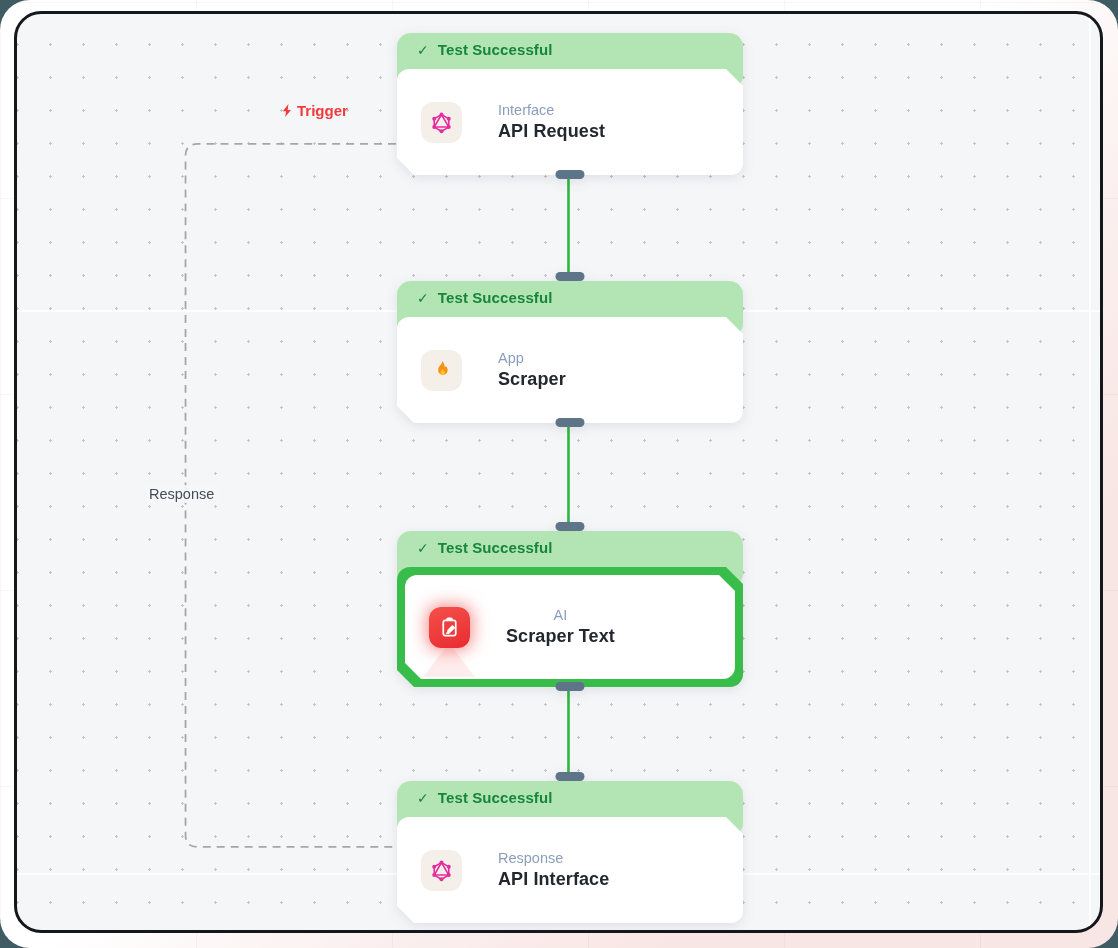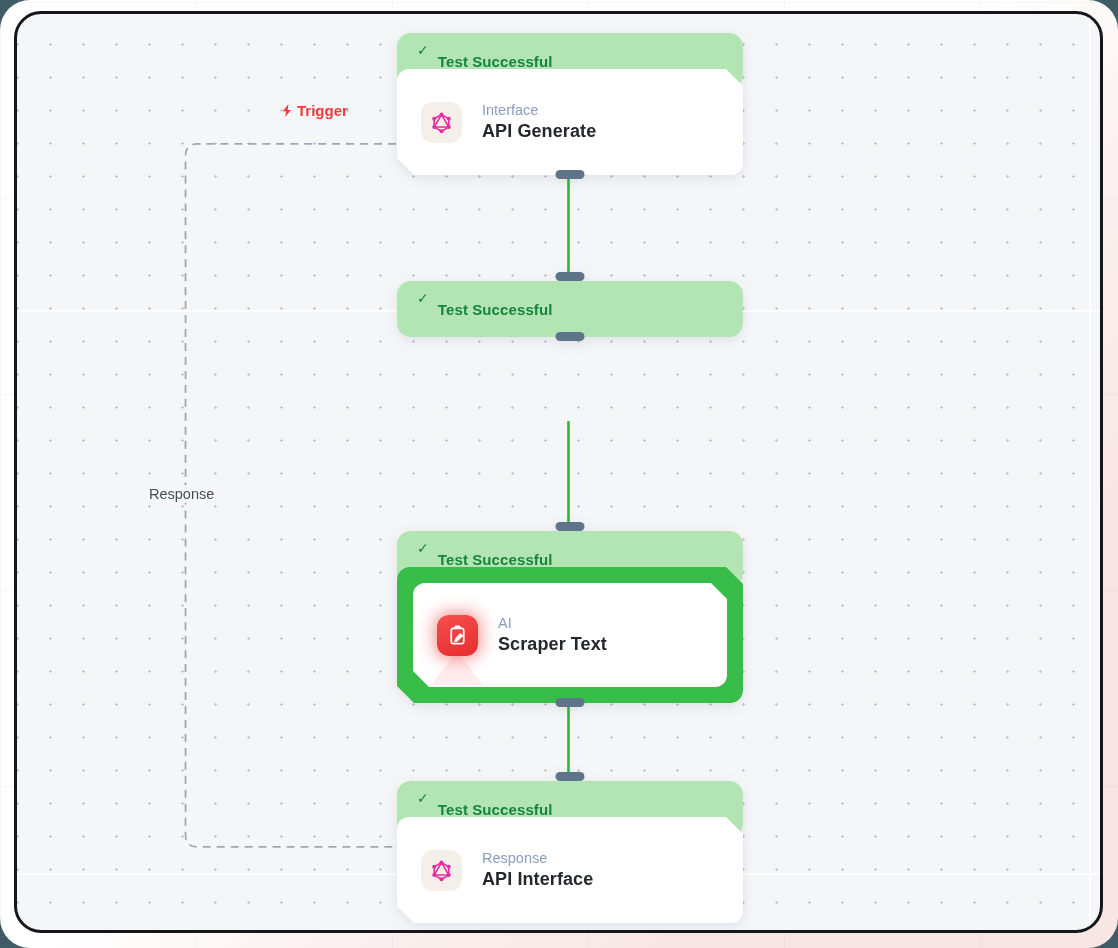--- a/index.html
+++ b/index.html
@@ -36,30 +36,30 @@
   svg.wires{ position:absolute; inset:0; width:100%; height:100%; }
 
   
   .node{ position:absolute; left:380px; width:346px; filter:drop-shadow(0 3px 6px rgba(30,40,60,0.10)); }
   .badge{
     position:relative; height:56px; border-radius:14px; padding:0 0 0 20px;
     display:flex; align-items:flex-start; gap:9px;
     font-size:15px; font-weight:700; letter-spacing:.1px;
   }
   .badge .check{ font-size:14px; font-weight:700; margin-top:9px; }
-  .badge .btxt{ margin-top:20px; }
+  .badge .btxt{ margin-top:8px; }
   .card-wrap{
     position:relative; margin-top:-20px; border-radius:13px;
     clip-path:polygon(0 0, calc(100% - 17px) 0, 100% 17px, 100% 100%, 17px 100%, 0 calc(100% - 17px));
   }
-  .card-wrap.selected{ padding:16px; }
+  .card-wrap.selected{ padding:8px;text-align:center; }
   .card{
     position:relative; height:106px; background:#ffffff; border-radius:12px;
     clip-path:polygon(0 0, calc(100% - 16px) 0, 100% 16px, 100% 100%, 16px 100%, 0 calc(100% - 16px));
-    display:flex; align-items:center; padding-left:24px; gap:20px;
+    display:flex; align-items:center; padding-left:24px; gap:36px;
   }
   .card-wrap.selected .card{ height:104px; }
   .icon-tile{
     width:41px; height:41px; border-radius:12px; background:#f4efe8;
     display:flex; align-items:center; justify-content:center; flex:0 0 auto;
     position:relative; z-index:2;
   }
   .icon-tile.red{
     background:linear-gradient(160deg,#f4504a,#e82c31);
     box-shadow:0 0 16px 3px rgba(240,62,62,0.55);
@@ -138,30 +138,44 @@
                   <circle cx="19" cy="8.4" r="1.9"></circle>
                   <circle cx="19" cy="16.4" r="1.9"></circle>
        <circle cx="12" cy="20.4" r="1.9"></circle>
                   <circle cx="5" cy="16.4" r="1.9"></circle>
                   <circle cx="5" cy="8.4" r="1.9"></circle>
      </g>
               </svg>
             </div>
         <div class="txt">
           <span class="sub">Interface</span>
-          <span class="title">API Generate</span>
+          <span class="title">API Request</span>
         </div>
       </div>
     </div>
   <div class="handle bottom" style="background: rgb(93, 116, 137);"></div>
       </div>
       <div class="node" style="top: 267px;">
     <div class="badge" style="background: rgb(179, 229, 180); color: rgb(23, 133, 60);">
       <span class="check">✓</span>
       <span class="btxt">Test Successful</span>
+    </div>
+    <div class="card-wrap">
+      <div class="card">
+        <div class="icon-tile">
+              <svg width="22" height="22" viewBox="0 0 24 24">
+     <path d="M12.2 2.2c.9 3.2-4.4 5.2-4.4 10a5.2 5.2 0 0 0 10.4 0c0-2-.9-3.3-1.9-4.6-.5 1.1-1.5 1.8-1.5.3 0-2-1-4-2.6-5.7z" fill="#f59414"></path>
+     <path d="M12.3 10.5c.6 1.8-2 2.4-2 4.6a2.4 2.4 0 0 0 4.8 0c0-1.9-1.6-2.9-2.8-4.6z" fill="#fcc42c"></path>
+              </svg>
+            </div>
+        <div class="txt">
+          <span class="sub">App</span>
+          <span class="title">Scraper</span>
+        </div>
+      </div>
     </div>
   <div class="handle top" style="background: rgb(93, 116, 137);"></div>
         <div class="handle bottom" style="background: rgb(93, 116, 137);"></div>
       </div>
       <div class="node" style="top: 517px;">
     <div class="badge" style="background: rgb(179, 229, 180); color: rgb(23, 133, 60);">
       <span class="check">✓</span>
       <span class="btxt">Test Successful</span>
     </div>
     <div class="card-wrap selected" style="background: rgb(56, 189, 74);">

